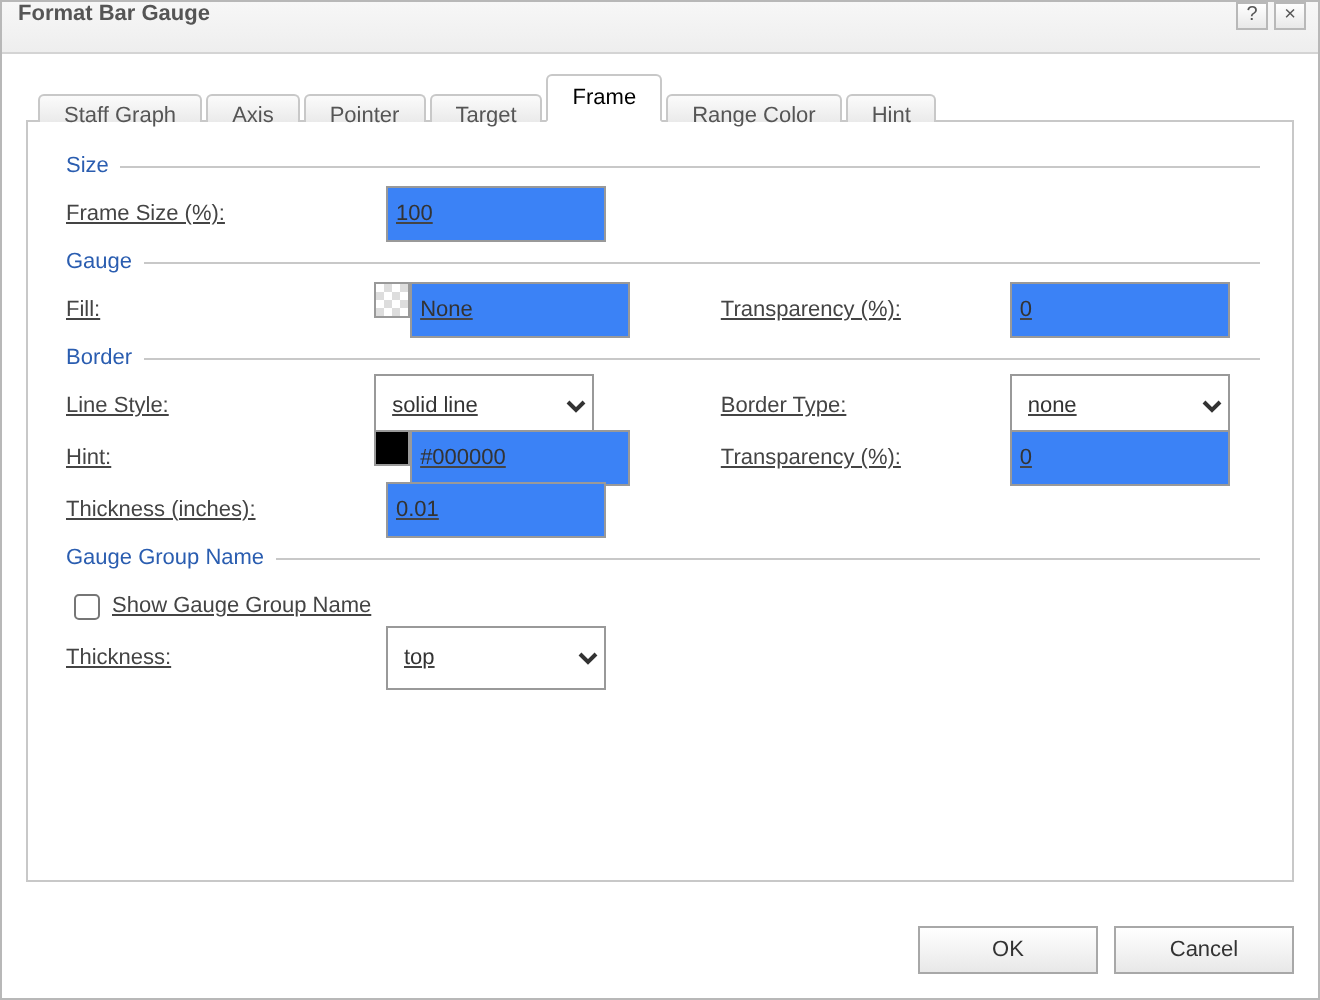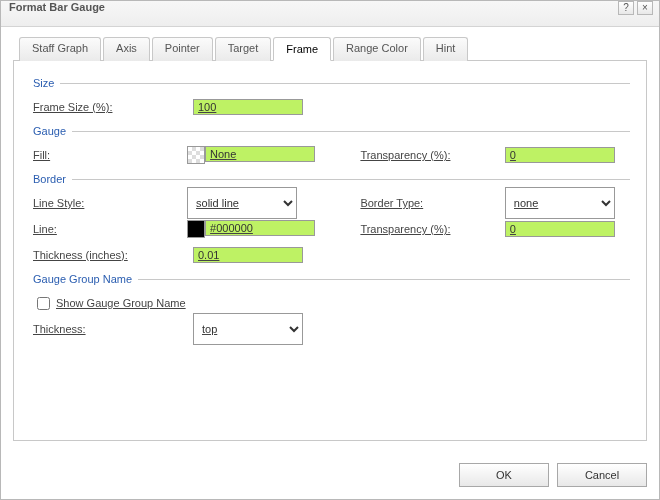--- a/index.html
+++ b/index.html
@@ -35,21 +35,21 @@
   .body { padding: 10px 12px 0 12px; }
   .tabbar {
     position: relative;
     height: 24px;
     border-bottom: 1px solid #c8c8c8;
     padding-left: 6px;
     display:flex;
     align-items:flex-end;
   }
   .tab {
-    height: 24px;
+    height: 14px;
     padding: 0 12px;
     border: 1px solid #c8c8c8;
     border-bottom: none;
     background: linear-gradient(#fbfbfb,#eaeaea);
     margin-right: 2px;
     border-radius: 3px 3px 0 0;
     line-height: 20px;
     color:#555;
     cursor:pointer;
     position:relative;
@@ -76,24 +76,24 @@
   }
   .section-head .label { padding-right:6px; white-space:nowrap; }
   .section-head .rule { flex:1; height:1px; background:#c8c8c8; }
   .row { display:flex; align-items:center; height:24px; margin:2px 0;text-decoration:underline; }
   .col-label { width:160px; color:#444; }
   .col-control { width:140px; display:flex; align-items:center; }
   .col-gap { width:40px; }
   .col-label2 { width:150px; color:#444; }
   .col-control2 { width:130px; display:flex; align-items:center; }
   input[type=text].field, select.field {
-    height:16px; width:110px;
+    height:28px; width:110px;
     border:1px solid #999;
     font-family:inherit; font-size:11px;
-    padding: 0 4px; color:#333; background:#bef264;
+    padding: 0 4px; color:#333; background:#3b82f6;
   }
   select.field { width:110px; height:32px; background:#fff; }
   .swatch {
     width:18px; height:18px; border:1px solid #999;
     display:inline-block; margin-right:0;
     background:
       repeating-conic-gradient(#ddd 0% 25%, #fff 0% 50%) 0 0/8px 8px;
   }
   .swatch.solid { background:#000; }
   .checkbox { width:13px; height:13px; margin-right:6px; accent-color:#888;}
@@ -177,21 +177,21 @@
         </div>
         <div class="col-gap"></div>
         <div class="col-label2">Border Type:</div>
         <div class="col-control2">
           <select class="field">
             <option>none</option>
           </select>
         </div>
       </div>
       <div class="row">
-        <div class="col-label">Line:</div>
+        <div class="col-label">Hint:</div>
         <div class="col-control">
           <div class="swatchwrap">
             <span class="swatch solid"></span>
             <input type="text" class="field withswatch" value="#000000" style="">
           </div>
         </div>
         <div class="col-gap"></div>
         <div class="col-label2">Transparency (%):</div>
         <div class="col-control2">
           <input type="text" class="field" value="0" style="">

